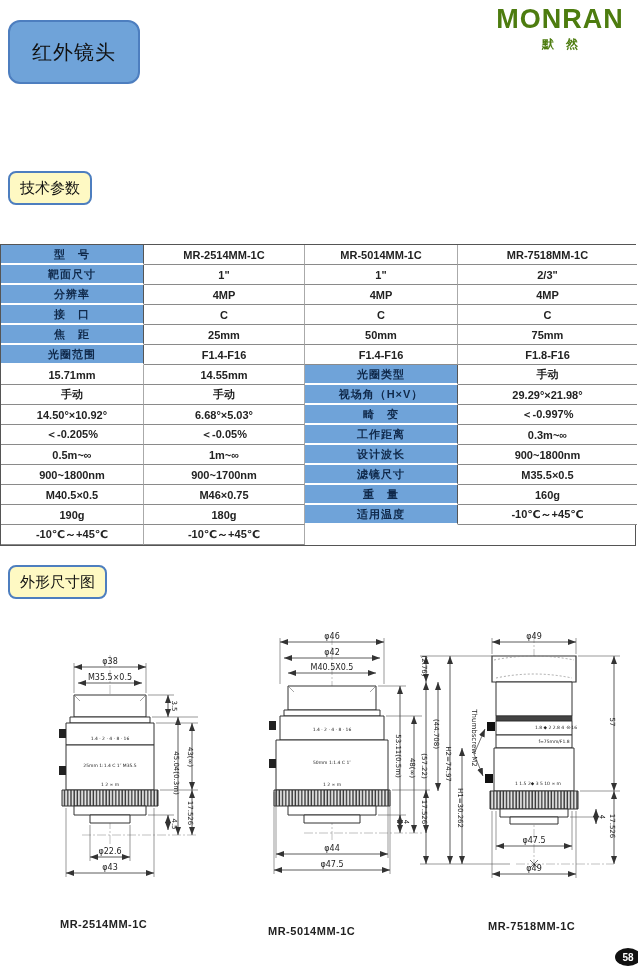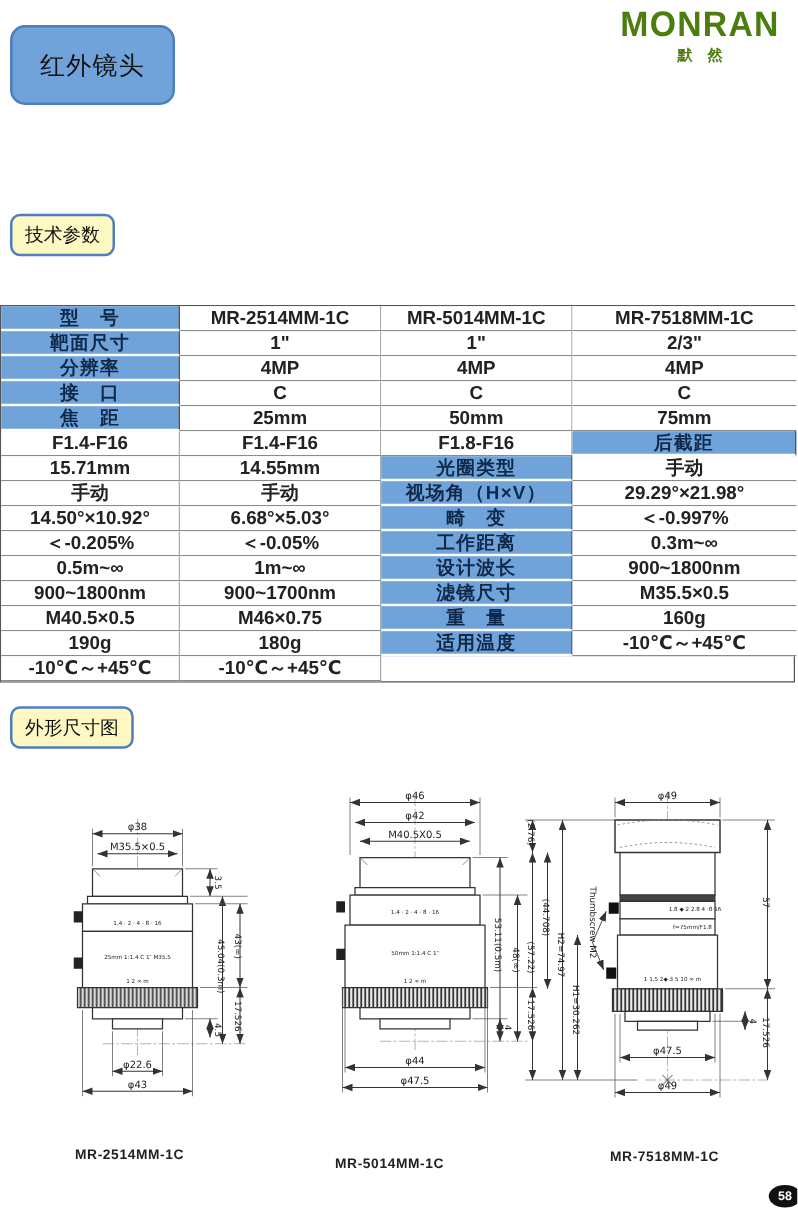--- a/index.html
+++ b/index.html
@@ -26,21 +26,21 @@
   #lbl-specs{left:8px;top:171px;}
   #lbl-dims{left:8px;top:565px;}
   
   .spec-table{
     position:absolute;left:0;top:244px;width:636px;height:302px;
     display:grid;grid-template-columns:143px 161px 153px 179px;grid-auto-rows:1fr;
     border:1px solid #555;box-sizing:border-box;
   }
   .cell{
     display:flex;align-items:center;justify-content:center;
-    font-size:15px;font-weight:600;box-sizing:border-box;overflow:hidden;white-space:nowrap;
+    font-size:11px;font-weight:600;box-sizing:border-box;overflow:hidden;white-space:nowrap;
   }
   .cell.val{border-bottom:1px solid #8a8a8a;border-right:1px solid #aaa;color:#222;background:#fff;}
   .cell.val:nth-child(4n){border-right:none;}
   .cell.label{
     background:#6fa3d9;color:#10294a;border-bottom:2px solid #fff;border-right:1px solid #555;
     letter-spacing:1px;
   }
   
   .drawing{position:absolute;}
   #draw1{left:22px;top:645px;}
@@ -89,24 +89,24 @@
       <div class="cell val">4MP</div>
       <div class="cell val">4MP</div>
       <div class="cell label">接　口</div>
       <div class="cell val">C</div>
       <div class="cell val">C</div>
       <div class="cell val">C</div>
       <div class="cell label">焦　距</div>
       <div class="cell val">25mm</div>
       <div class="cell val">50mm</div>
       <div class="cell val">75mm</div>
+      <div class="cell label">光圈范围</div>
       <div class="cell val">F1.4-F16</div>
       <div class="cell val">F1.4-F16</div>
       <div class="cell val">F1.8-F16</div>
-      <div class="cell label">后截距</div>
       <div class="cell val">15.71mm</div>
       <div class="cell val">14.55mm</div>
       <div class="cell label">光圈类型</div>
       <div class="cell val">手动</div>
       <div class="cell val">手动</div>
       <div class="cell val">手动</div>
       <div class="cell label">视场角（H×V）</div>
       <div class="cell val">29.29°×21.98°</div>
       <div class="cell val">14.50°×10.92°</div>
       <div class="cell val">6.68°×5.03°</div>

